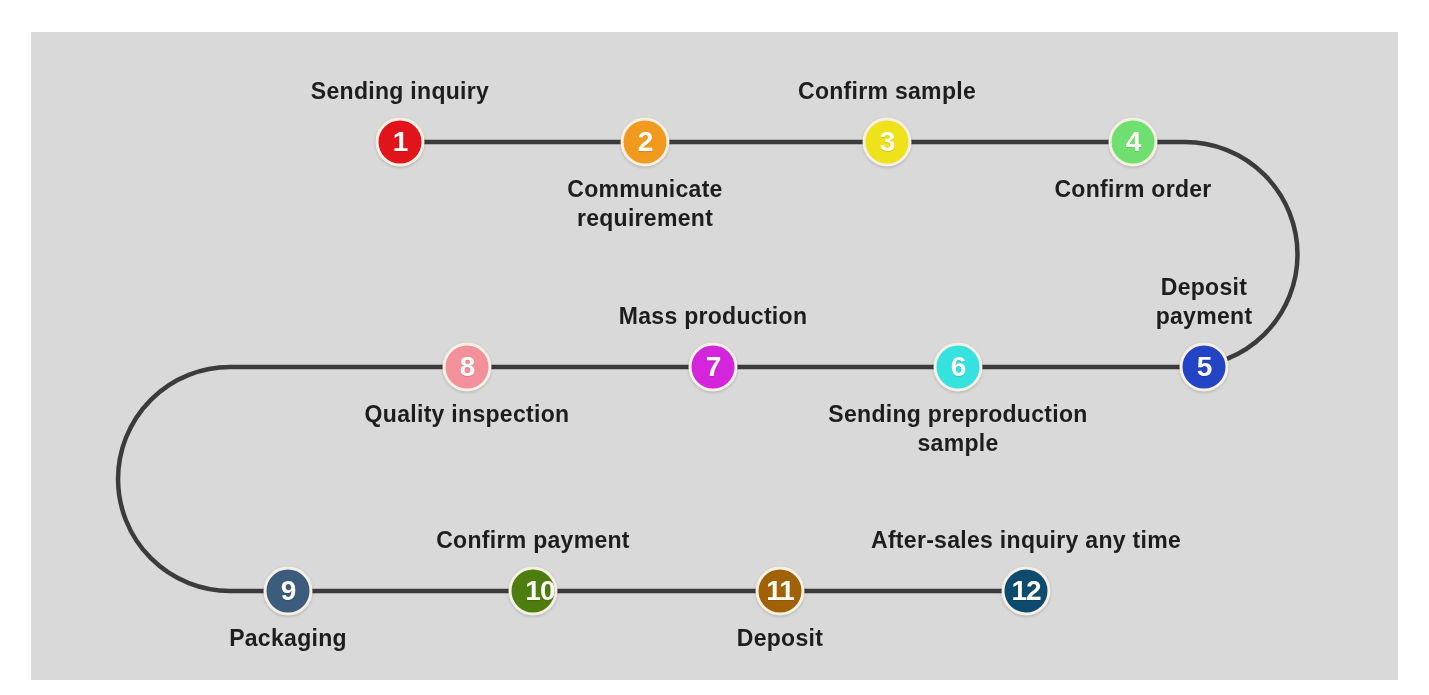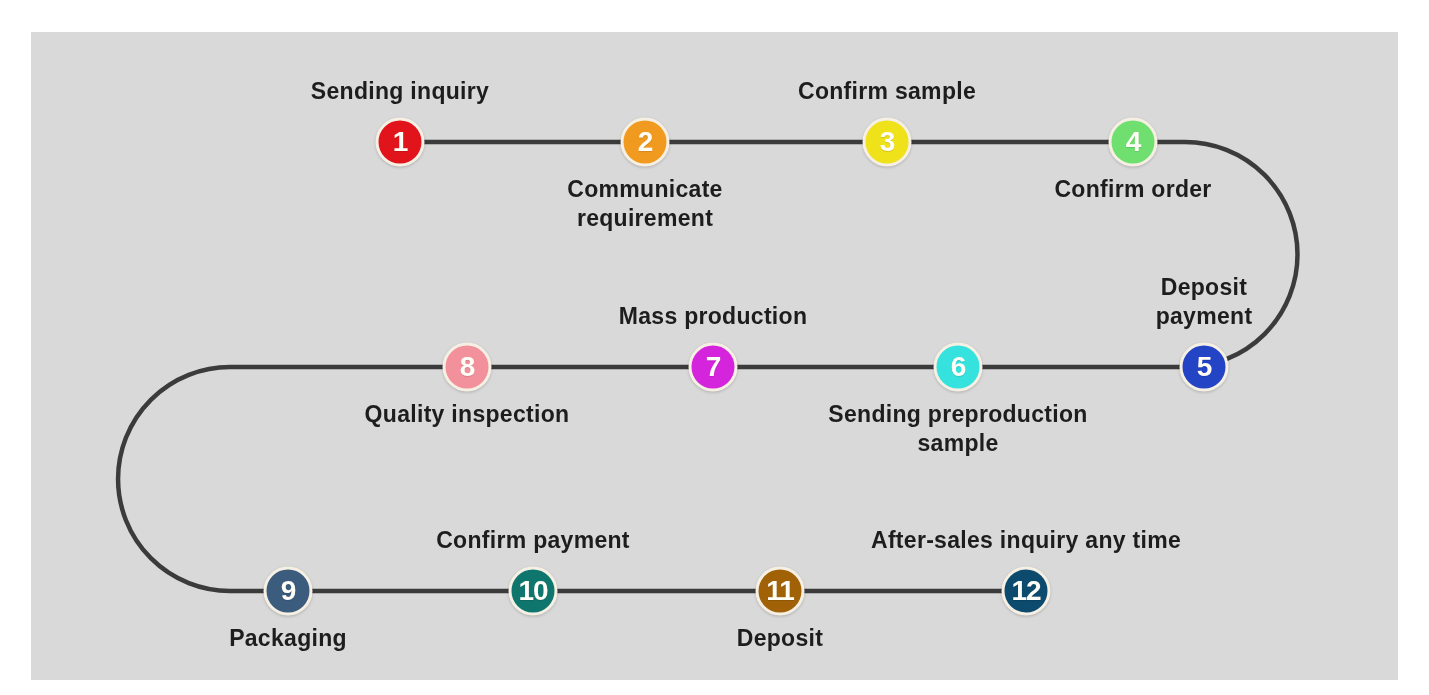--- a/index.html
+++ b/index.html
@@ -124,21 +124,21 @@
 
   <div class="step pos-9">
     <div class="label below">Packaging</div>
     <div class="circle" style="background-color: rgb(60, 92, 126);">
       <span class="num">9</span>
     </div>
   </div>
 
   <div class="step pos-10">
     <div class="label above">Confirm payment</div>
-    <div class="circle" style="background-color: #0f766e;">
+    <div class="circle" style="background-color: #4d7c0f; justify-content: flex-end;">
       <span class="num">10</span>
     </div>
   </div>
 
   <div class="step pos-11">
     <div class="label below">Deposit</div>
     <div class="circle" style="background-color: #a16207;">
       <span class="num">11</span>
     </div>
   </div>

